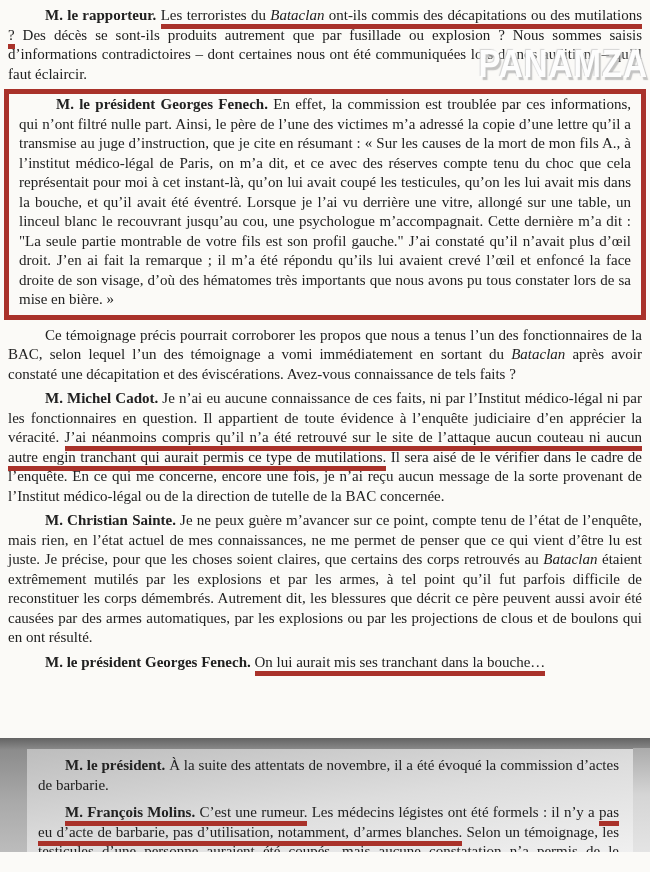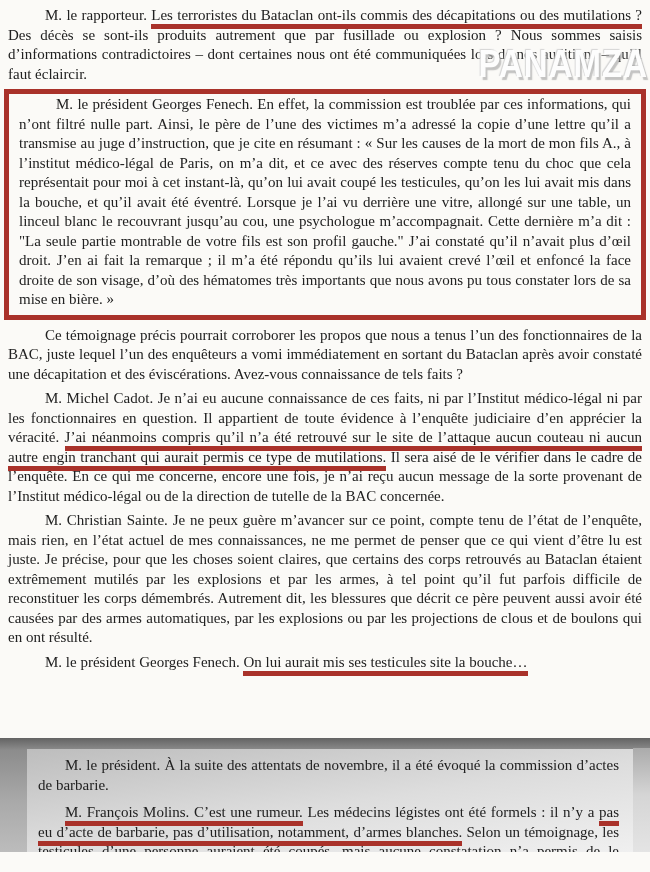--- a/index.html
+++ b/index.html
@@ -7,22 +7,22 @@
   .page{
     position:relative;width:650px;height:872px;overflow:hidden;
     background:var(--page-background,#fbfaf7);
     font-family:"Liberation Serif",serif;
     font-size:15px;line-height:19.5px;
     text-align:justify;
     color:var(--text,#212121);
   }
   .content{padding:6px 8px 0 8px;}
   .para{margin:0 0 5px 0;text-indent:37px;}
-  .b{font-weight:normal;}
-  .i{}
+  .b{font-weight:bold;}
+  .i{font-style:italic;}
   .u{border-bottom:5px solid var(--annotation-red,#a9322a);padding-bottom:1px;}
   .red-box{
     border:5px solid var(--annotation-red,#a9322a);
     margin:2px -4px 6px -4px;
     padding:1px 10px 5px 10px;
   }
   .red-box .para:last-child{margin-bottom:0;}
   .watermark{
     position:absolute;top:52px;right:2px;z-index:6;
     font-family:"Liberation Sans",sans-serif;
@@ -59,24 +59,24 @@
   <section class="content">
     <div>
         <p class="para"><span class="b">M. le rapporteur. </span><span class="u">Les terroristes du </span><span class="i u">Bataclan</span><span class="u"> ont-ils commis des décapitations ou des mutilations ?</span><span> Des décès se sont-ils produits autrement que par fusillade ou explosion ? Nous sommes saisis d’informations contradictoires – dont certaines nous ont été communiquées lors de nos auditions – qu’il faut éclaircir.</span></p>
       </div>
 
     <div class="red-box">
         <p class="para"><span class="b">M. le président Georges Fenech.</span><span> En effet, la commission est troublée par ces informations, qui n’ont filtré nulle part. Ainsi, le père de l’une des victimes m’a adressé la copie d’une lettre qu’il a transmise au juge d’instruction, que je cite en résumant : « Sur les causes de la mort de mon fils A., à l’institut médico-légal de Paris, on m’a dit, et ce avec des réserves compte tenu du choc que cela représentait pour moi à cet instant-là, qu’on lui avait coupé les testicules, qu’on les lui avait mis dans la bouche, et qu’il avait été éventré. Lorsque je l’ai vu derrière une vitre, allongé sur une table, un linceul blanc le recouvrant jusqu’au cou, une psychologue m’accompagnait. Cette dernière m’a dit : "La seule partie montrable de votre fils est son profil gauche." J’ai constaté qu’il n’avait plus d’œil droit. J’en ai fait la remarque ; il m’a été répondu qu’ils lui avaient crevé l’œil et enfoncé la face droite de son visage, d’où des hématomes très importants que nous avons pu tous constater lors de sa mise en bière. »</span></p>
       </div>
 
     <div>
-        <p class="para"><span>Ce témoignage précis pourrait corroborer les propos que nous a tenus l’un des fonctionnaires de la BAC, juste lequel l’un des enquêteurs a vomi immédiatement en sortant du </span><span class="i">Bataclan</span><span> après avoir constaté une décapitation et des éviscérations. Avez-vous connaissance de tels faits ?</span></p>
+        <p class="para"><span>Ce témoignage précis pourrait corroborer les propos que nous a tenus l’un des fonctionnaires de la BAC, selon lequel l’un des témoignage a vomi immédiatement en sortant du </span><span class="i">Bataclan</span><span> après avoir constaté une décapitation et des éviscérations. Avez-vous connaissance de tels faits ?</span></p>
         <p class="para"><span class="b">M. Michel Cadot.</span><span> Je n’ai eu aucune connaissance de ces faits, ni par l’Institut médico-légal ni par les fonctionnaires en question. Il appartient de toute évidence à l’enquête judiciaire d’en apprécier la véracité. </span><span class="u">J’ai néanmoins compris qu’il n’a été retrouvé sur le site de l’attaque aucun couteau ni aucun autre engin tranchant qui aurait permis ce type de mutilations.</span><span> Il sera aisé de le vérifier dans le cadre de l’enquête. En ce qui me concerne, encore une fois, je n’ai reçu aucun message de la sorte provenant de l’Institut médico-légal ou de la direction de tutelle de la BAC concernée.</span></p>
         <p class="para"><span class="b">M. Christian Sainte.</span><span> Je ne peux guère m’avancer sur ce point, compte tenu de l’état de l’enquête, mais rien, en l’état actuel de mes connaissances, ne me permet de penser que ce qui vient d’être lu est juste. Je précise, pour que les choses soient claires, que certains des corps retrouvés au </span><span class="i">Bataclan</span><span> étaient extrêmement mutilés par les explosions et par les armes, à tel point qu’il fut parfois difficile de reconstituer les corps démembrés. Autrement dit, les blessures que décrit ce père peuvent aussi avoir été causées par des armes automatiques, par les explosions ou par les projections de clous et de boulons qui en ont résulté.</span></p>
-        <p class="para"><span class="b">M. le président Georges Fenech.</span><span> </span><span class="u">On lui aurait mis ses testicules site la bouche…</span></p>
+        <p class="para"><span class="b">M. le président Georges Fenech.</span><span> </span><span class="u">On lui aurait mis ses tranchant dans la bouche…</span></p>
       </div>
   </section>
 
   <div class="inset">
     <div class="inset-right-strip"></div>
     <div class="inset-page">
         <p class="para"><span class="b">M. le président.</span><span> À la suite des attentats de novembre, il a été évoqué la commission d’actes de barbarie.</span></p>
         <p class="para"><span class="b u">M. François Molins.</span><span class="u"> C’est une rumeur.</span><span> Les médecins légistes ont été formels : il n’y a </span><span class="u">pas eu d’acte de barbarie, pas d’utilisation, notamment, d’armes blanches.</span><span> Selon un témoignage, les testicules d’une personne auraient été coupés, mais aucune constatation n’a permis de le corroborer.</span></p>
       </div>
   </div>

